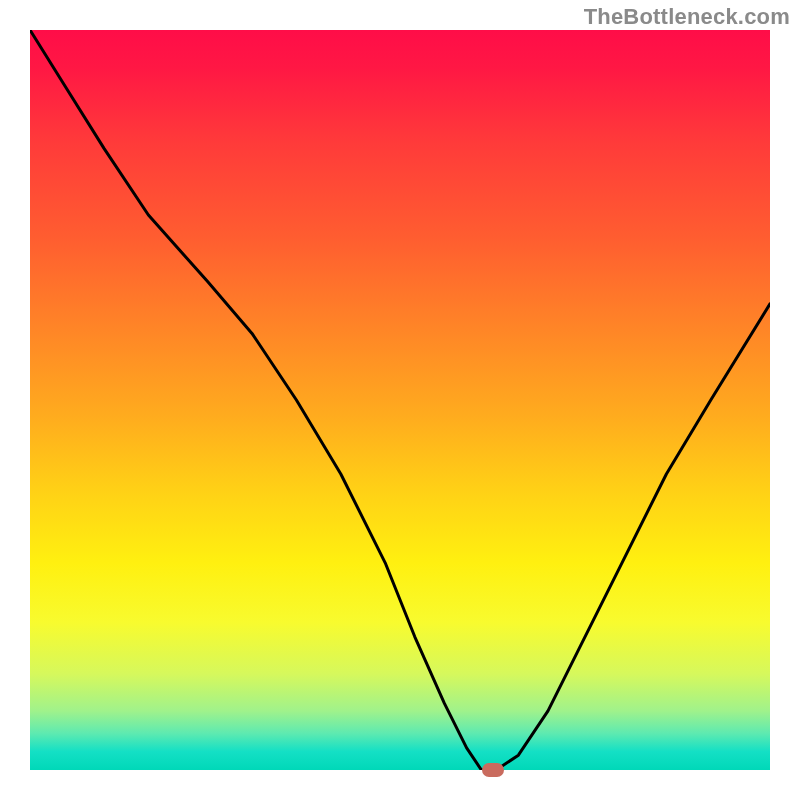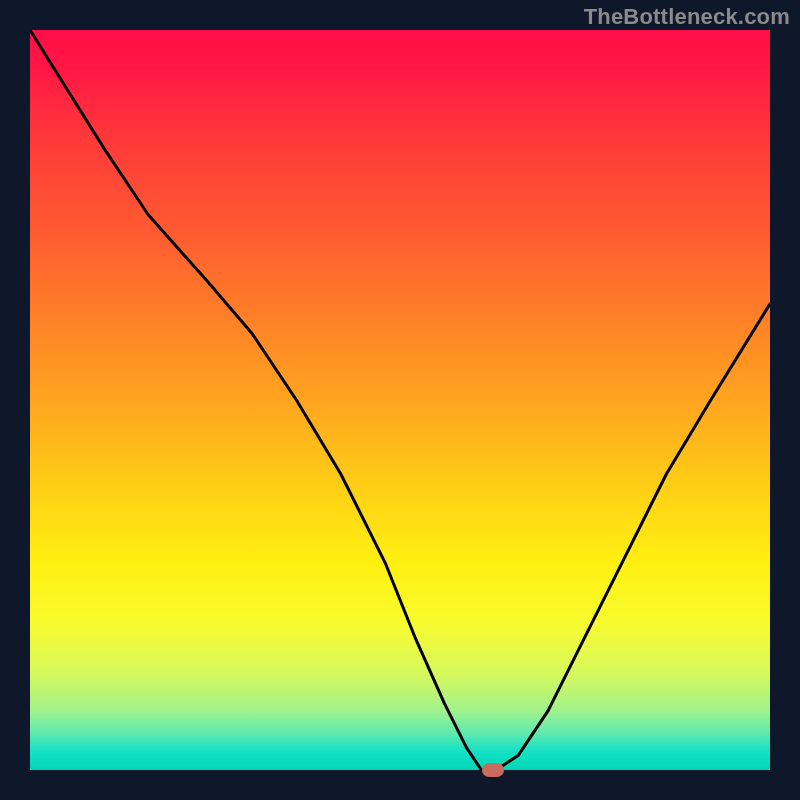--- a/index.html
+++ b/index.html
@@ -7,21 +7,21 @@
     padding: 0;
     width: 800px;
     height: 800px;
     background: #000;
     overflow: hidden;
   }
   .frame {
     position: relative;
     width: 800px;
     height: 800px;
-    background: #0f172a;
+    background: #ffffff;
   }
   .plot-area {
     position: absolute;
     left: 30px;
     top: 30px;
     width: 740px;
     height: 740px;
     
     background: linear-gradient(
       to bottom,

